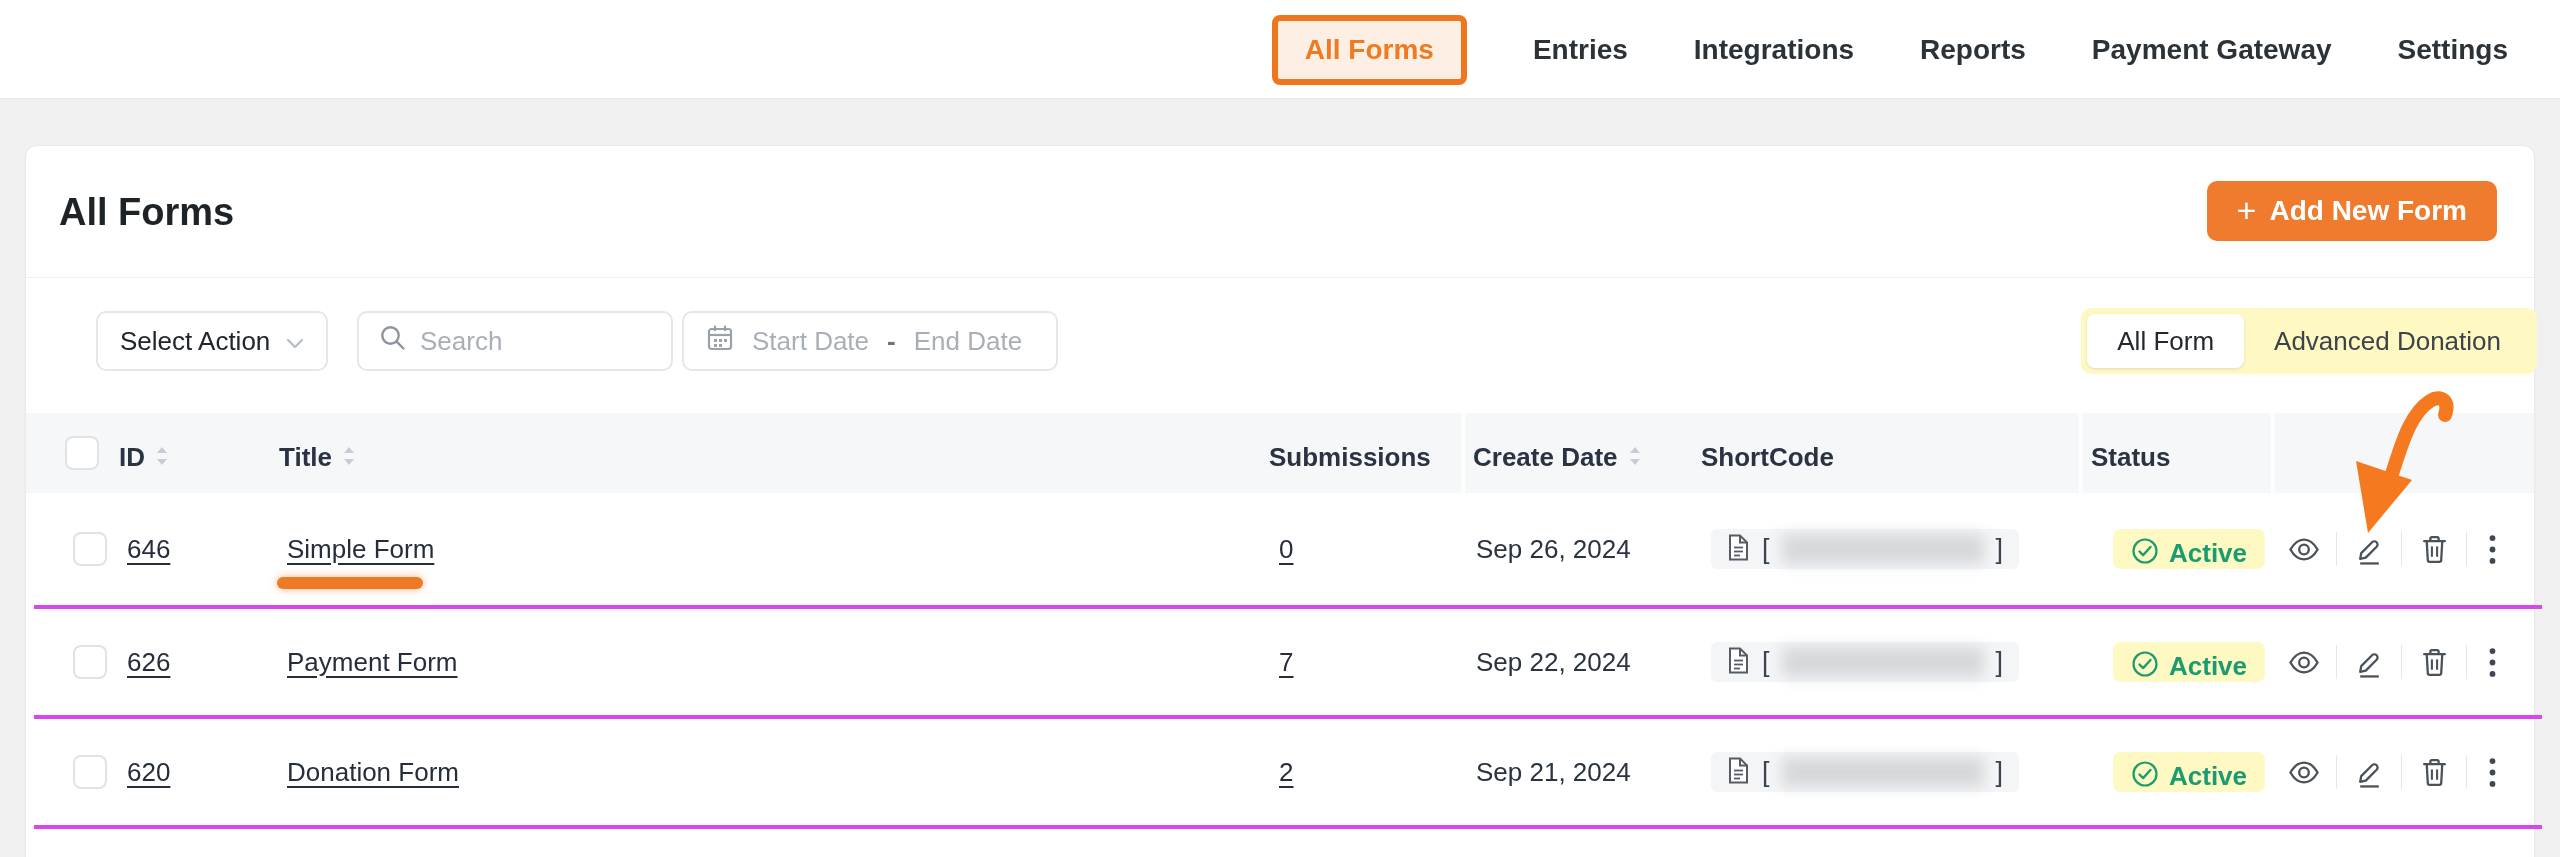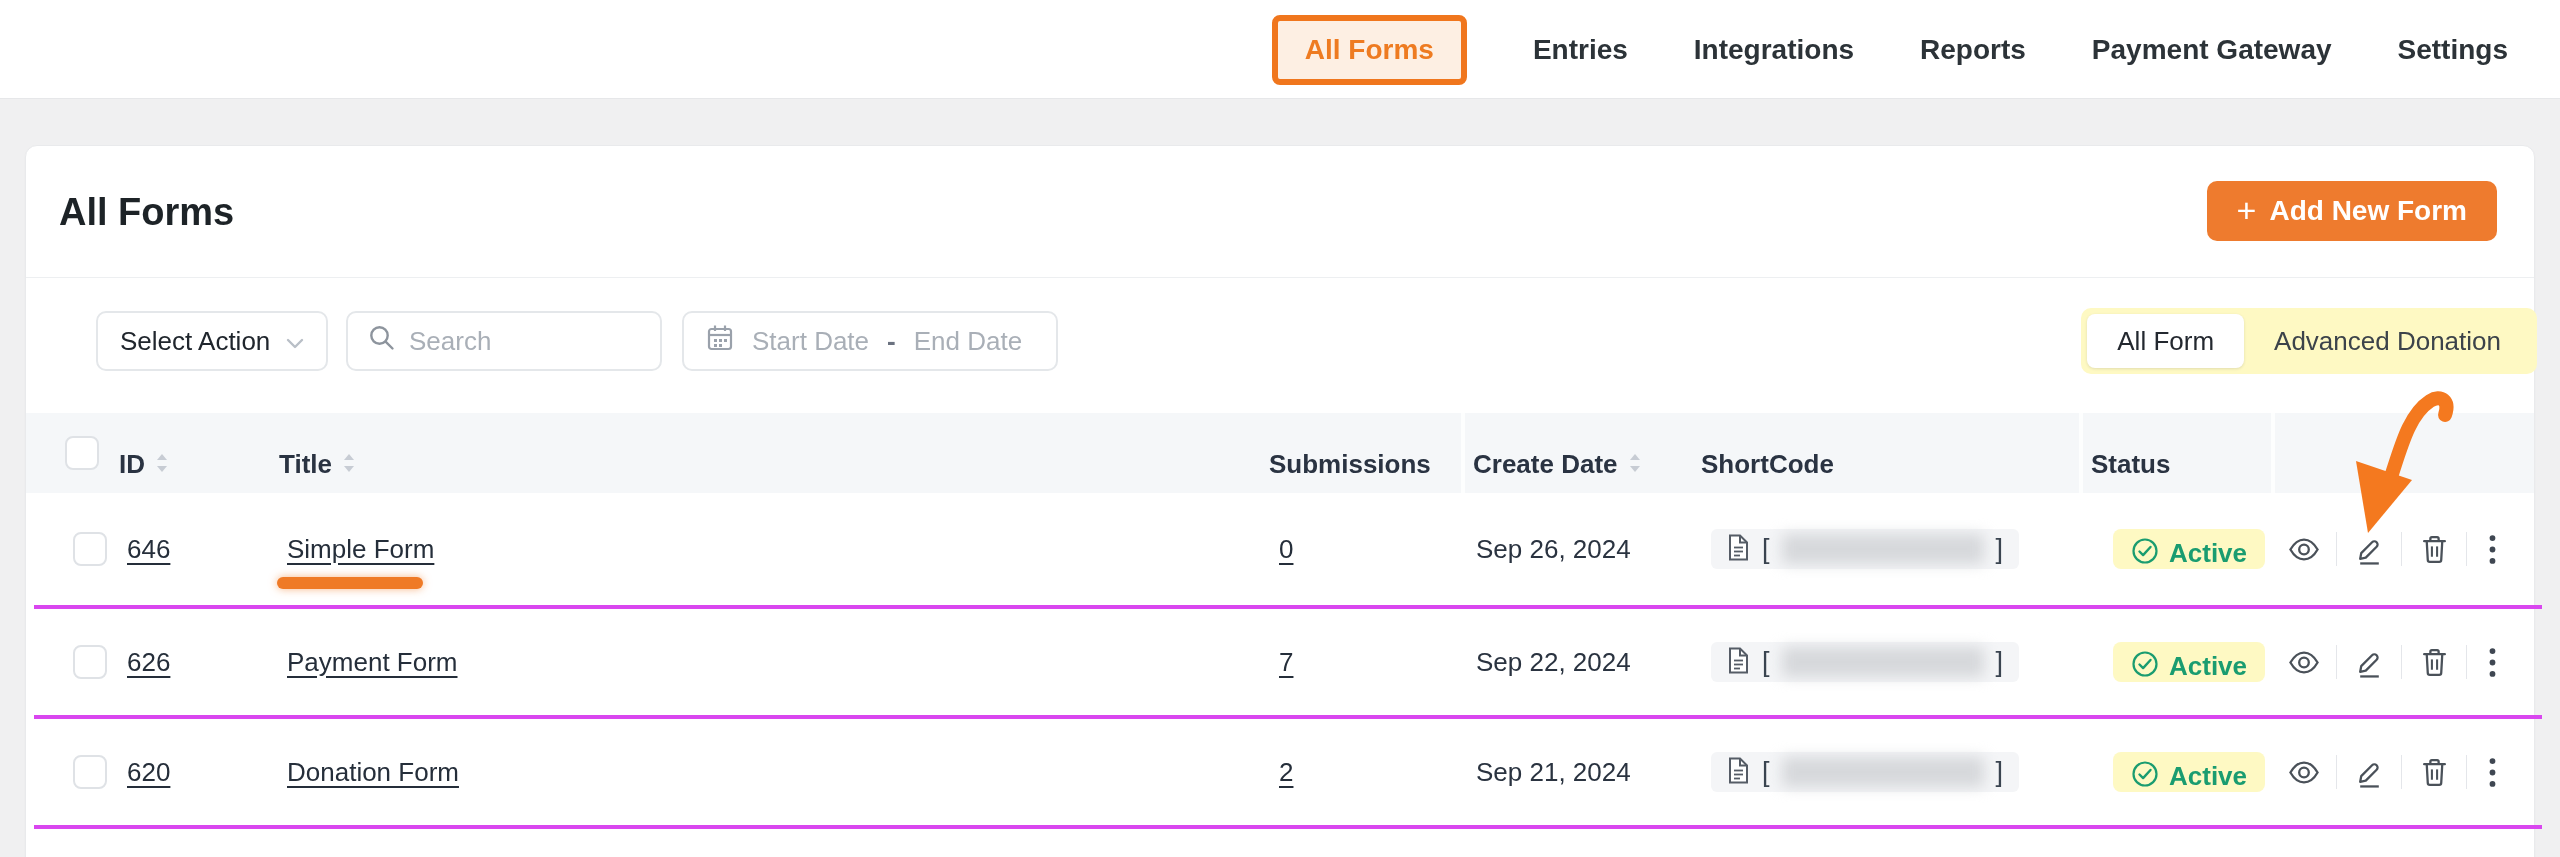--- a/index.html
+++ b/index.html
@@ -28,35 +28,35 @@
     background:#ee7b2e; border:none; border-radius:10px; color:#fff; font-size:28px; font-weight:700;
     display:flex; align-items:center; gap:13px; cursor:pointer; font-family:inherit; }
   .add-btn .plus { font-size:34px; font-weight:400; line-height:1; margin-top:-3px; }
 
   
   .filter-bar { position:absolute; left:0; top:132px; width:100%; height:135px;margin-left:40px; }
   .ctrl { position:absolute; top:33px; height:60px; background:#fff; border:2px solid #e4e7ea;
     border-radius:10px; display:flex; align-items:center; font-size:26px; }
   .select-action { left:30px; width:232px; padding:0 22px; justify-content:space-between;
     color:#20262d; font-weight:500; cursor:pointer; }
-  .search-box { left:280px; width:316px; padding:0 20px; gap:14px; }
+  .search-box { left:291px; width:316px; padding:0 20px; gap:14px; }
   .search-box input { border:none; outline:none; flex:1; font-size:26px; color:#20262d;
     font-family:inherit; background:transparent; }
   .search-box input::placeholder { color:#a9afb7; }
   .date-box { left:616px; width:376px; padding:0 22px; gap:18px; color:#a9afb7; cursor:pointer; }
   .date-sep { color:#6b7280; font-weight:700; }
   .toggle-group { position:absolute; right:37px; top:30px; height:66px; background:#fef9c3;
     border-radius:10px; display:flex; align-items:center; padding:6px; }
   .toggle-opt { height:54px; display:flex; align-items:center; padding:0 30px; font-size:26px;
     color:#3c434a; font-weight:500; cursor:pointer; border-radius:8px; white-space:nowrap; }
   .toggle-opt.selected { background:#fff; color:#23282f; box-shadow:0 1px 3px rgba(16,24,40,.12); }
 
   
   .thead { position:absolute; left:0; top:267px; width:100%; height:80px; background:#f5f7f9; }
-  .th { position:absolute; top:11px; height:80px; display:flex; align-items:center; gap:10px;
+  .th { position:absolute; top:4px; height:80px; display:flex; align-items:center; gap:10px;
     font-size:26px; font-weight:700; color:#2a3342; cursor:pointer; }
   .th-sep { position:absolute; top:0; bottom:0; width:4px; background:rgba(255,255,255,.8); }
   .row { position:absolute; left:8px; width:100%; border-bottom:4px solid #d946ef; }
   .row-1 { top:347px; height:116px; }
   .row-2 { top:463px; height:110px; }
   .row-3 { top:573px; height:110px; }
   .cell { position:absolute; top:0; height:100%; display:flex; align-items:center; }
   .pos-check { left:39px; } .pos-id { left:93px; } .pos-title { left:253px; }
   .pos-subs { left:1245px; } .pos-date { left:1442px; } .pos-short { left:1677px; }
   .pos-status { left:2079px; }

